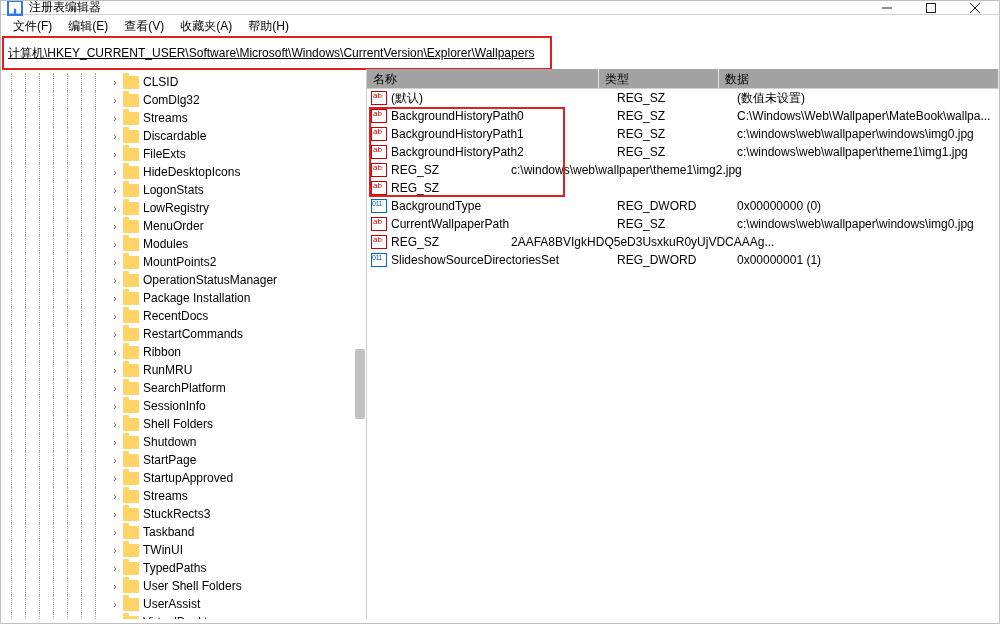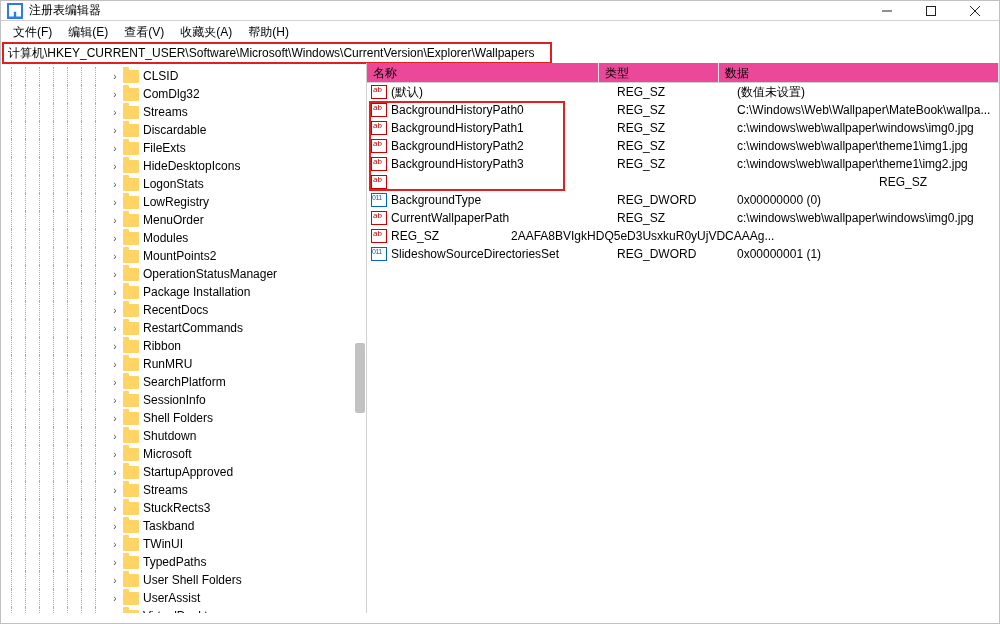--- a/index.html
+++ b/index.html
@@ -1,38 +1,38 @@
 <!DOCTYPE html>
 <html><head>
 <meta charset="utf-8">
 <style>
 * { margin: 0; padding: 0; box-sizing: border-box; font-family: "Microsoft YaHei", "Segoe UI", Tahoma, sans-serif; font-size: 12px; }
 body { width: 1000px; height: 624px; background: #fff; overflow: hidden; border: 1px solid #c0c0c0; position: relative; }
-.titlebar { height: 20px; display: flex; align-items: center; padding: 0 2px 0 6px; border-bottom: 1px solid #d0d0d0; }
+.titlebar { height: 14px; display: flex; align-items: center; padding: 0 2px 0 6px; border-bottom: 1px solid #d0d0d0; }
 .titlebar-icon { width: 16px; height: 16px; background: #2e7be4; margin-right: 6px; position: relative; }
 .titlebar-icon::before { content:""; position:absolute; left:2px; right:2px; top:2px; bottom:2px; background:#fff; clip-path: polygon(0 0, 100% 0, 100% 100%, 60% 100%, 60% 60%, 40% 60%, 40% 100%, 0 100%); }
 .titlebar-title { flex: 1; }
 .win-btn { width: 44px; height: 28px; display:flex; align-items:center; justify-content:center; color:#222; }
 .menubar { height: 22px; display:flex; align-items:center; padding: 0 4px; text-align: center; }
 .menubar-item { padding: 1px 8px; cursor:default; }
-.addressbar { height: 20px; border:1px solid #999; margin: 0 2px; display:flex; align-items:center; padding:0 4px; outline: 2px solid #e02020; outline-offset: -1px; width: 548px; }
+.addressbar { height: 32px; border:1px solid #999; margin: 0 2px; display:flex; align-items:center; padding:0 4px; outline: 2px solid #e02020; outline-offset: -1px; width: 548px; text-decoration: underline; }
 .content { display:flex; height: calc(624px - 30px - 22px - 22px); }
 .tree-pane { width: 366px; border-right: 1px solid #d0d0d0; overflow:auto; position:relative; padding-top:4px; }
 .tree-row { display:flex; align-items:center; height:18px; padding-left: 10px; white-space:nowrap; }
 .tree-row .indent { display:inline-block; width:14px; height:18px; border-left:1px dotted #aaa; }
 .tree-row .toggle { width:12px; color:#555; display:inline-flex; justify-content:center; font-size:10px; }
 .tree-row .folder-ico { width:16px; height:13px; background:#ffd466; border-radius:1px; margin:0 4px 0 2px; position:relative; }
 .tree-row .folder-ico::before { content:""; position:absolute; top:-3px; left:0; width:6px; height:3px; background:#ffd466; border-radius:1px 1px 0 0; }
 .list-pane { flex:1; overflow:auto; }
-.list-header { display:flex; height:20px; border-bottom:1px solid #d0d0d0; position:sticky; top:0; background:#ec4899; }
+.list-header { display:flex; height:20px; border-bottom:1px solid #d0d0d0; position:sticky; top:0; background:#a3a3a3; }
 .list-header .col { padding:2px 6px; border-right:1px solid #e5e5e5; }
 .col-name { width:232px; }
 .col-type { width:120px; }
 .col-data { flex:1; }
-.list-row { display:flex; height:18px; align-items:center; padding-left:4px; white-space:nowrap;justify-content:space-between; }
+.list-row { display:flex; height:18px; align-items:center; padding-left:4px; white-space:nowrap; }
 .list-row .val-icon { width:16px; height:14px; margin-right:4px; background:#fff; border:1px solid #c00; position:relative; }
 .list-row .val-icon.str::after { content:"ab"; position:absolute; font-size:8px; color:#c00; left:1px; top:-1px; }
 .list-row .val-icon.dword::after { content:"011"; position:absolute; font-size:7px; color:#06c; left:0; top:0; letter-spacing:-0.5px; }
 .list-row .val-icon.dword { border-color:#06c; }
 .list-row .c-name { width:226px; overflow:hidden; text-overflow:ellipsis; }
 .list-row .c-type { width:120px; }
 .list-row .c-data { flex:1; overflow:hidden; text-overflow:ellipsis; }
 .highlight-box { position:absolute; border:2px solid #e02020; pointer-events:none; }
 .tree-scroll-thumb { position:absolute; right:1px; width:10px; top:280px; height:70px; background:#c2c2c2; border-radius:2px; }
 </style>
@@ -330,21 +330,21 @@
       <div class="tree-row">
         <span class="indent"></span>
         <span class="indent"></span>
         <span class="indent"></span>
         <span class="indent"></span>
         <span class="indent"></span>
         <span class="indent"></span>
         <span class="indent"></span>
         <span class="toggle">›</span>
         <span class="folder-ico"></span>
-        <span>Microsoft</span>
+        <span>StartPage</span>
       </div>
       <div class="tree-row">
         <span class="indent"></span>
         <span class="indent"></span>
         <span class="indent"></span>
         <span class="indent"></span>
         <span class="indent"></span>
         <span class="indent"></span>
         <span class="indent"></span>
         <span class="toggle">›</span>
@@ -475,21 +475,20 @@
           <span class="c-data">c:\windows\web\wallpaper\windows\img0.jpg</span>
         </div>
         <div class="list-row">
           <span class="val-icon str"></span>
           <span class="c-name">BackgroundHistoryPath2</span>
           <span class="c-type">REG_SZ</span>
           <span class="c-data">c:\windows\web\wallpaper\theme1\img1.jpg</span>
         </div>
         <div class="list-row">
           <span class="val-icon str"></span>
-          <span class="c-name">BackgroundHistoryPath3</span>
           <span class="c-type">REG_SZ</span>
           <span class="c-data">c:\windows\web\wallpaper\theme1\img2.jpg</span>
         </div>
         <div class="list-row">
           <span class="val-icon str"></span>
           <span class="c-type">REG_SZ</span>
         </div>
         <div class="list-row">
           <span class="val-icon dword"></span>
           <span class="c-name">BackgroundType</span>

